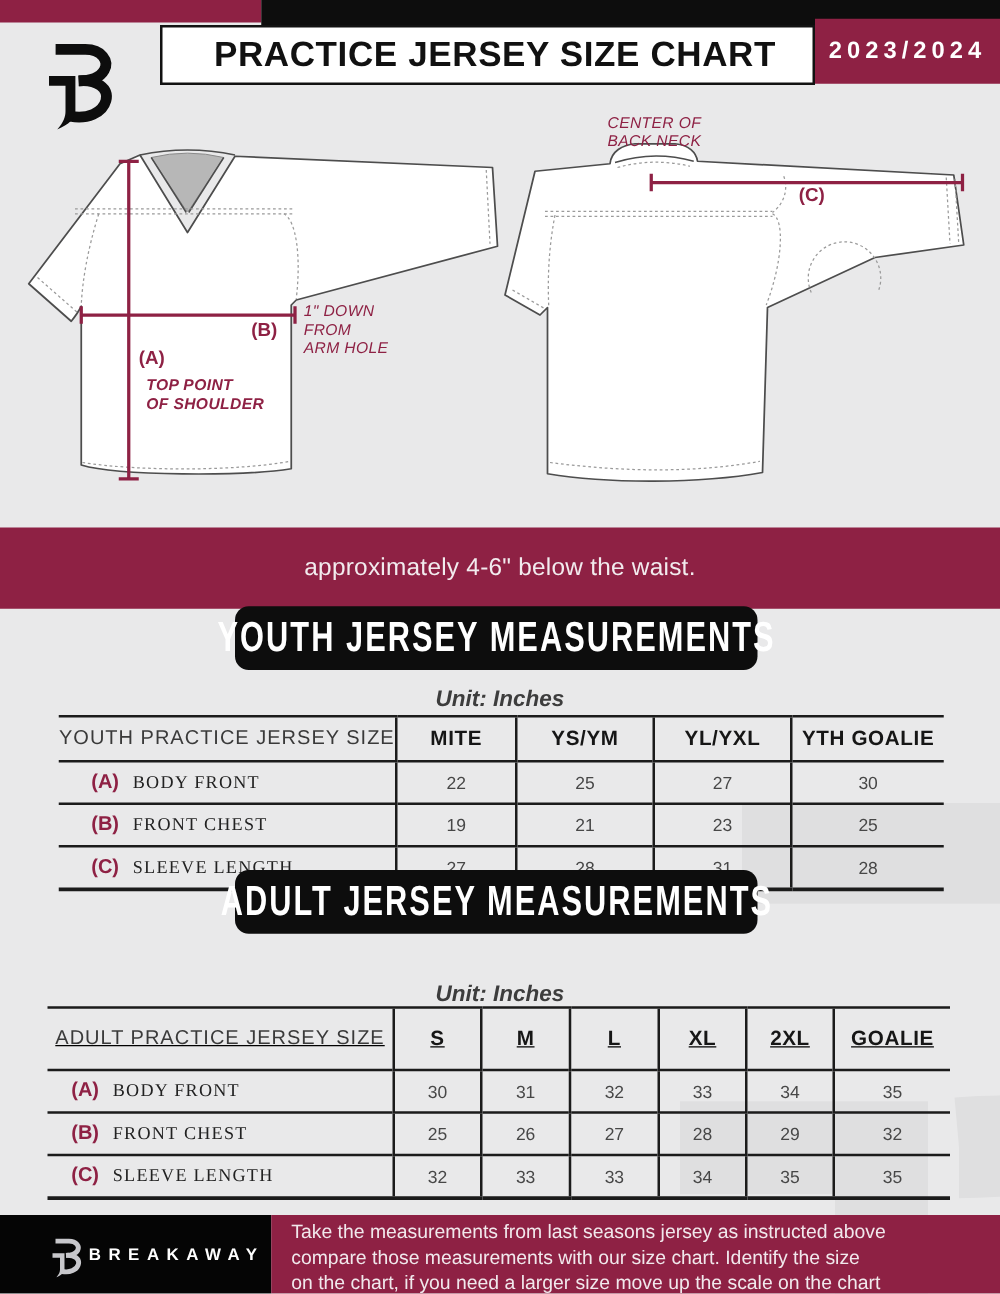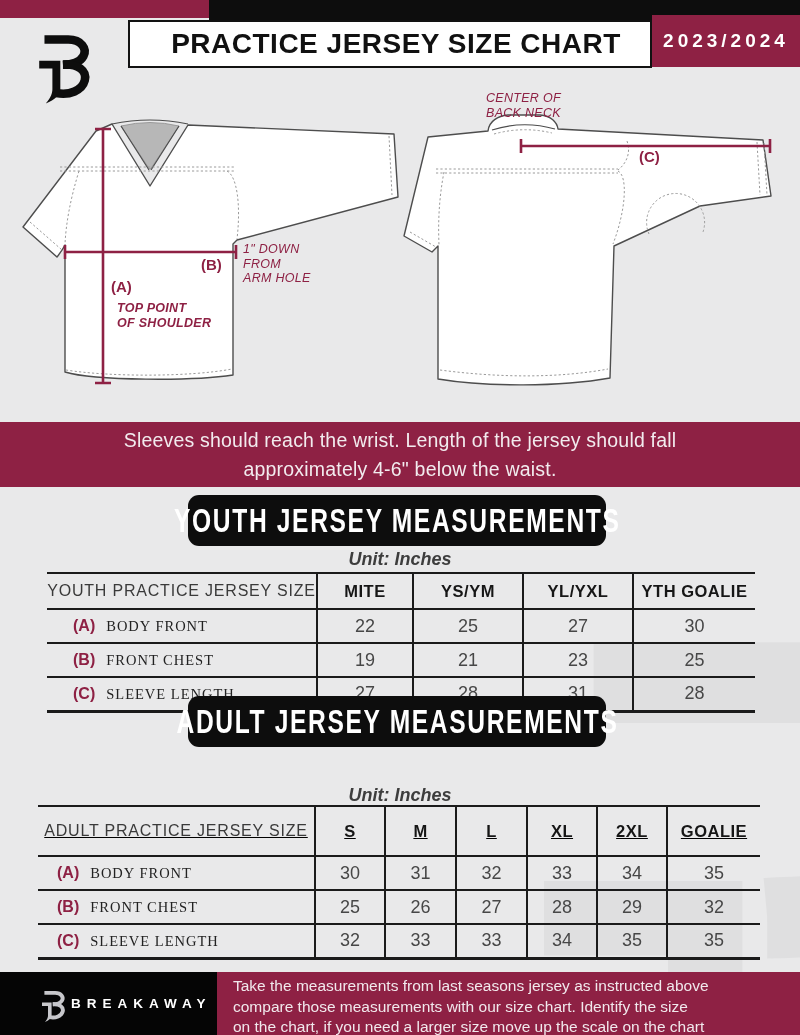--- a/index.html
+++ b/index.html
@@ -43,39 +43,39 @@
   }
   
   .section-banner{
     position:absolute;width:418px;height:51px;background:#0d0d0d;border-radius:11px;
     display:flex;align-items:center;justify-content:center;left:188px;
   }
   .section-banner .bt{
     color:#fff;font-weight:bold;font-size:30px;letter-spacing:2px;white-space:nowrap;
     transform:scale(.82,1.12);
   }
-  .banner-youth{top:495px;}
+  .banner-youth{top:485px;}
   .banner-adult{top:696px;}
   .unit-line{
     position:absolute;left:0;width:800px;text-align:center;
     font-style:italic;font-weight:600;font-size:18px;color:#3d3d3d;
   }
   .unit-youth{top:549px;}
   .unit-adult{top:785px;}
   
   .size-table{position:absolute;border-collapse:collapse;table-layout:fixed;background:transparent;}
   .size-table td{
     border-top:2.5px solid #1b1b1b;padding:0;vertical-align:middle;
     font-family:"Liberation Sans",sans-serif;
   }
   .size-table tr:last-child td{border-bottom:3px solid #1b1b1b;}
   .size-table td + td{border-left:2px solid #1b1b1b;text-align:center;}
   .size-table .col-head{font-size:16px;letter-spacing:.8px;color:#3a3a3a;text-align:center;}
   .size-table .size-head{font-weight:bold;font-size:16.5px;letter-spacing:.5px;color:#161616;}
-  .size-table .num{font-size:18px;color:#474747;}
+  .size-table .num{font-size:14px;color:#474747;}
   .row-label{text-align:left;}
   .row-label .mk{color:#8e2144;font-weight:bold;font-size:16px;margin-right:11px;}
   .row-label .rl{font-size:14.5px;letter-spacing:1px;color:#222;font-family:Liberation Serif, serif;}
   .table-youth{left:47px;top:572px;width:708px;}
   .table-youth tr{height:34px;} .table-youth tr:first-child{height:36px;}
   .table-youth .row-label{padding-left:26px;}
   .table-adult{left:38px;top:805px;width:722px;}
   .table-adult tr{height:34px;} .table-adult tr:first-child{height:50px;text-decoration:underline;}
   .table-adult .row-label{padding-left:19px;}
   
@@ -157,21 +157,20 @@
   </svg>
 
   <div class="diag-label marker" style="left:111px;top:278px;">(A)</div>
   <div class="diag-label note" style="left:117px;top:301px;font-weight:bold;"><span>TOP POINT</span><br><span>OF SHOULDER</span></div>
   <div class="diag-label marker" style="left:201px;top:256px;">(B)</div>
   <div class="diag-label note" style="left:243px;top:242px;"><span>1" DOWN</span><br><span>FROM</span><br><span>ARM HOLE</span></div>
   <div class="diag-label note" style="left:486px;top:91px;"><span>CENTER OF</span><br><span>BACK NECK</span></div>
   <div class="diag-label marker" style="left:639px;top:148px;">(C)</div>
 
   <div class="instruction-banner">
-    <div>Sleeves should reach the wrist. Length of the jersey should fall</div>
     <div>approximately 4-6" below the waist.</div>
   </div>
 
   <div class="section-banner banner-youth">
     <span class="bt">YOUTH JERSEY MEASUREMENTS</span>
   </div>
   <div class="unit-line unit-youth">Unit: Inches</div>
 
   <table class="size-table table-youth">
     <colgroup>

